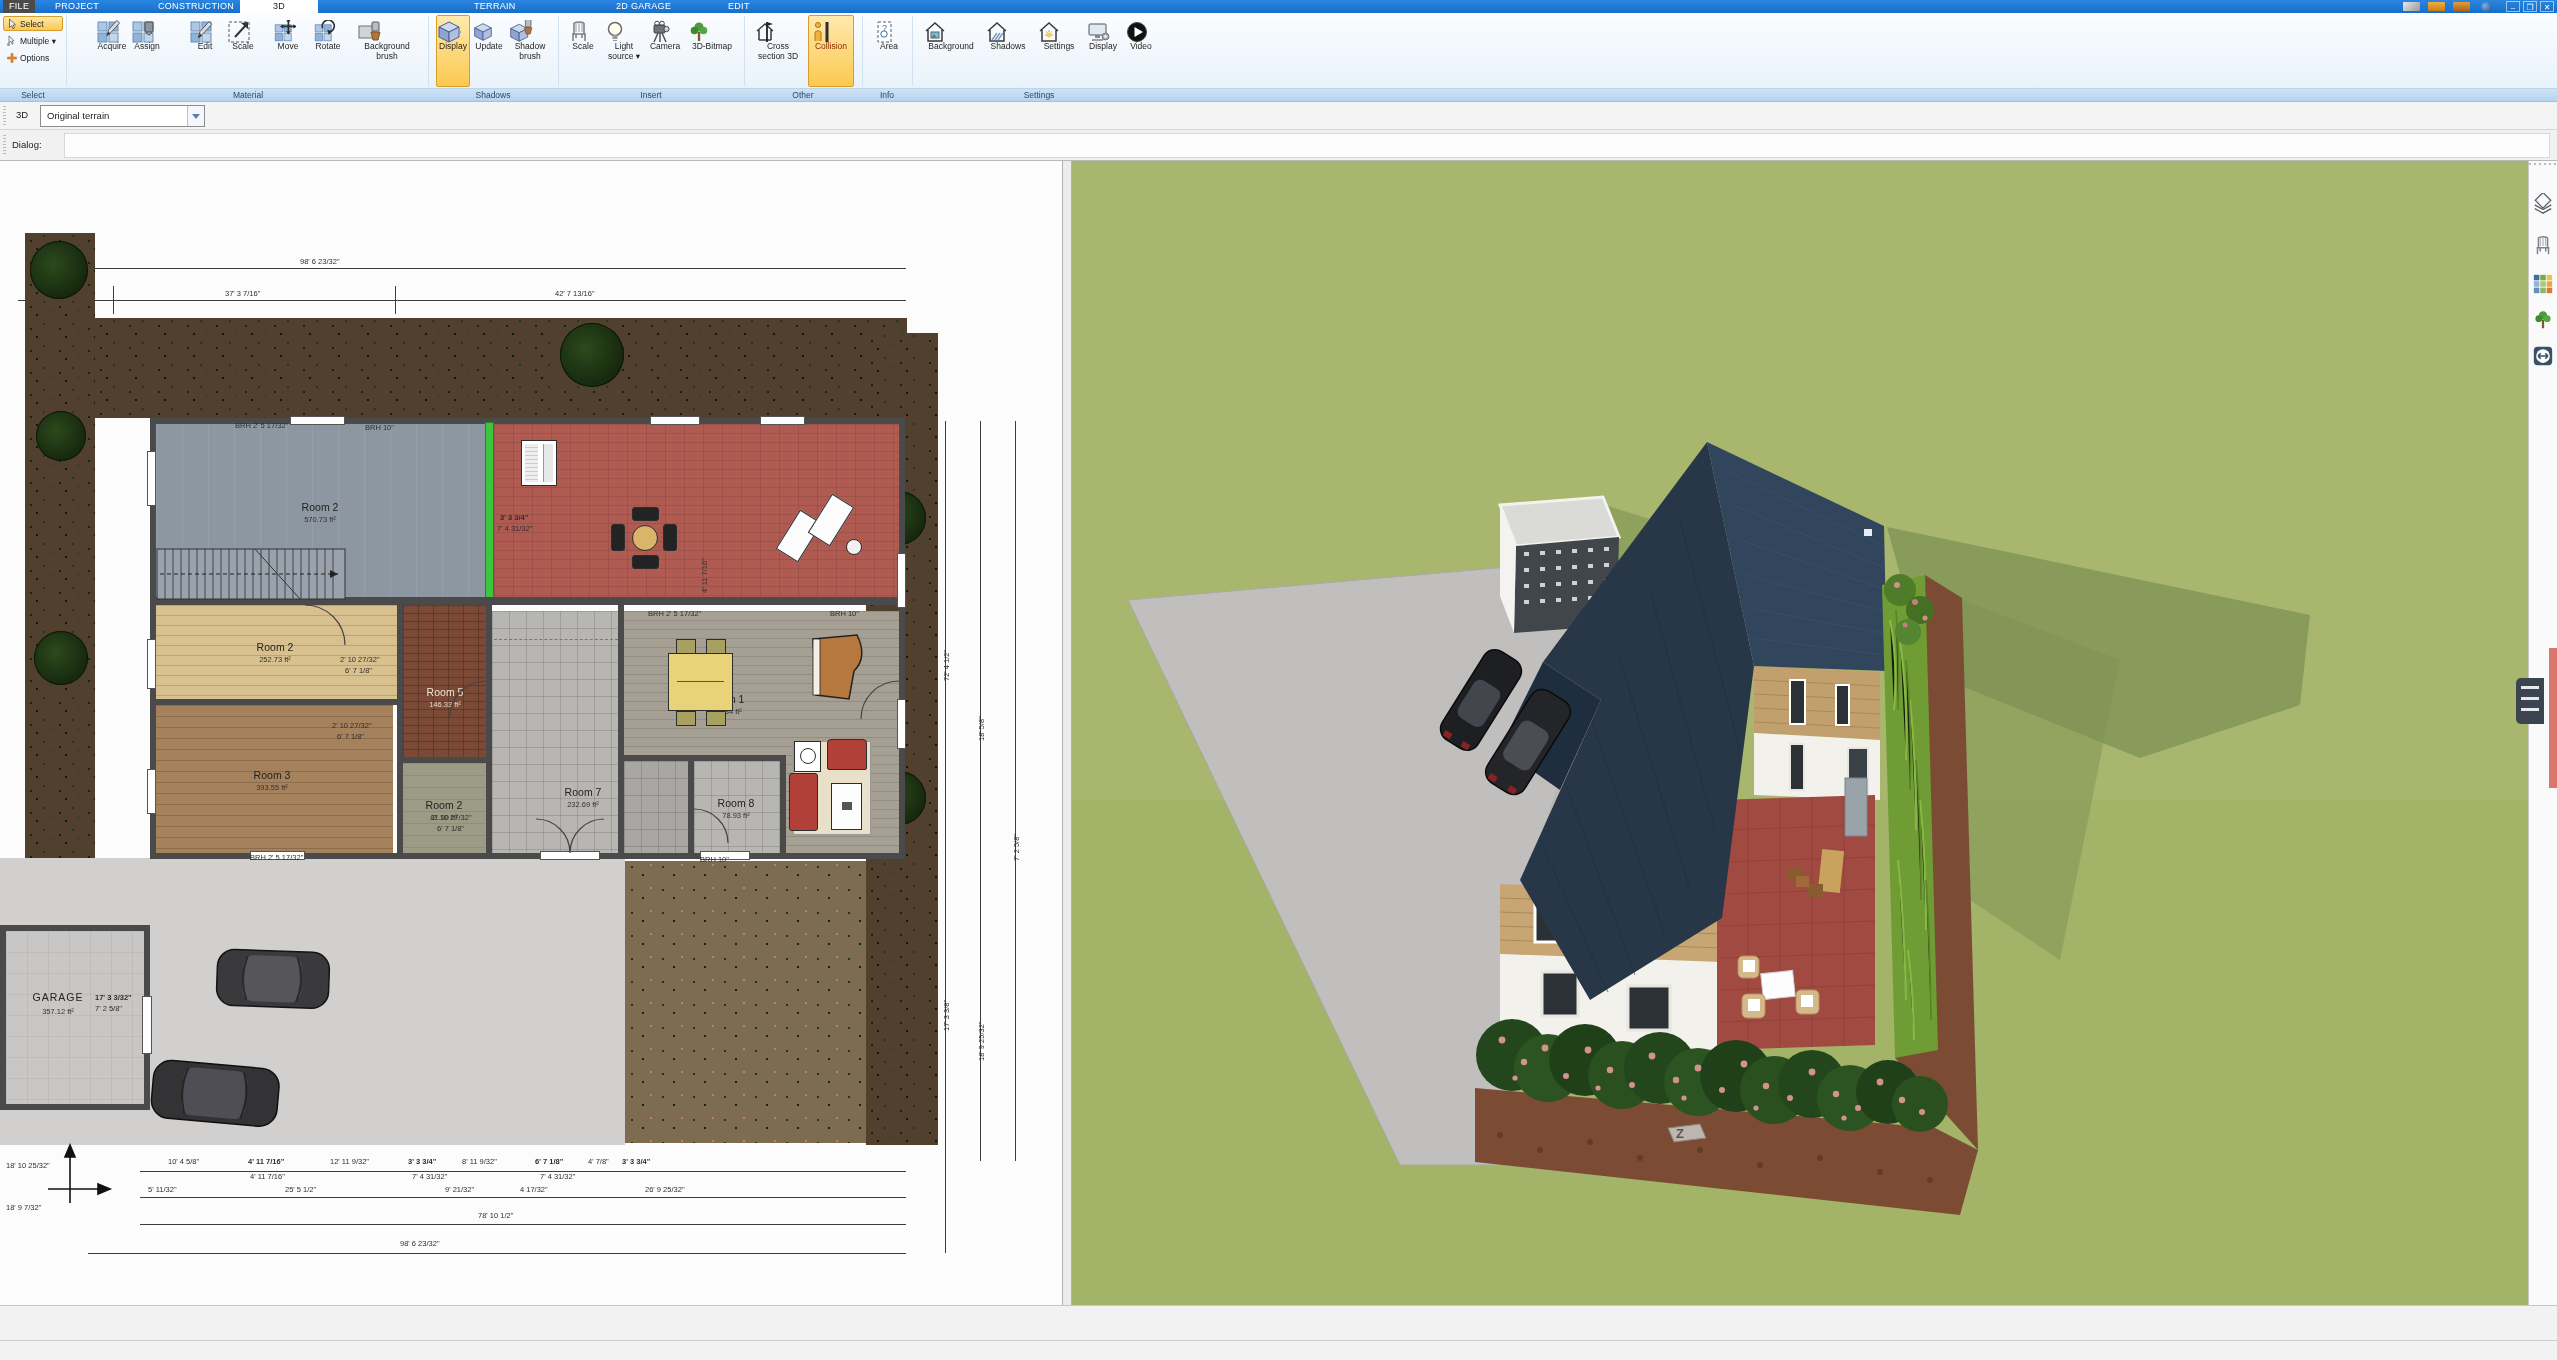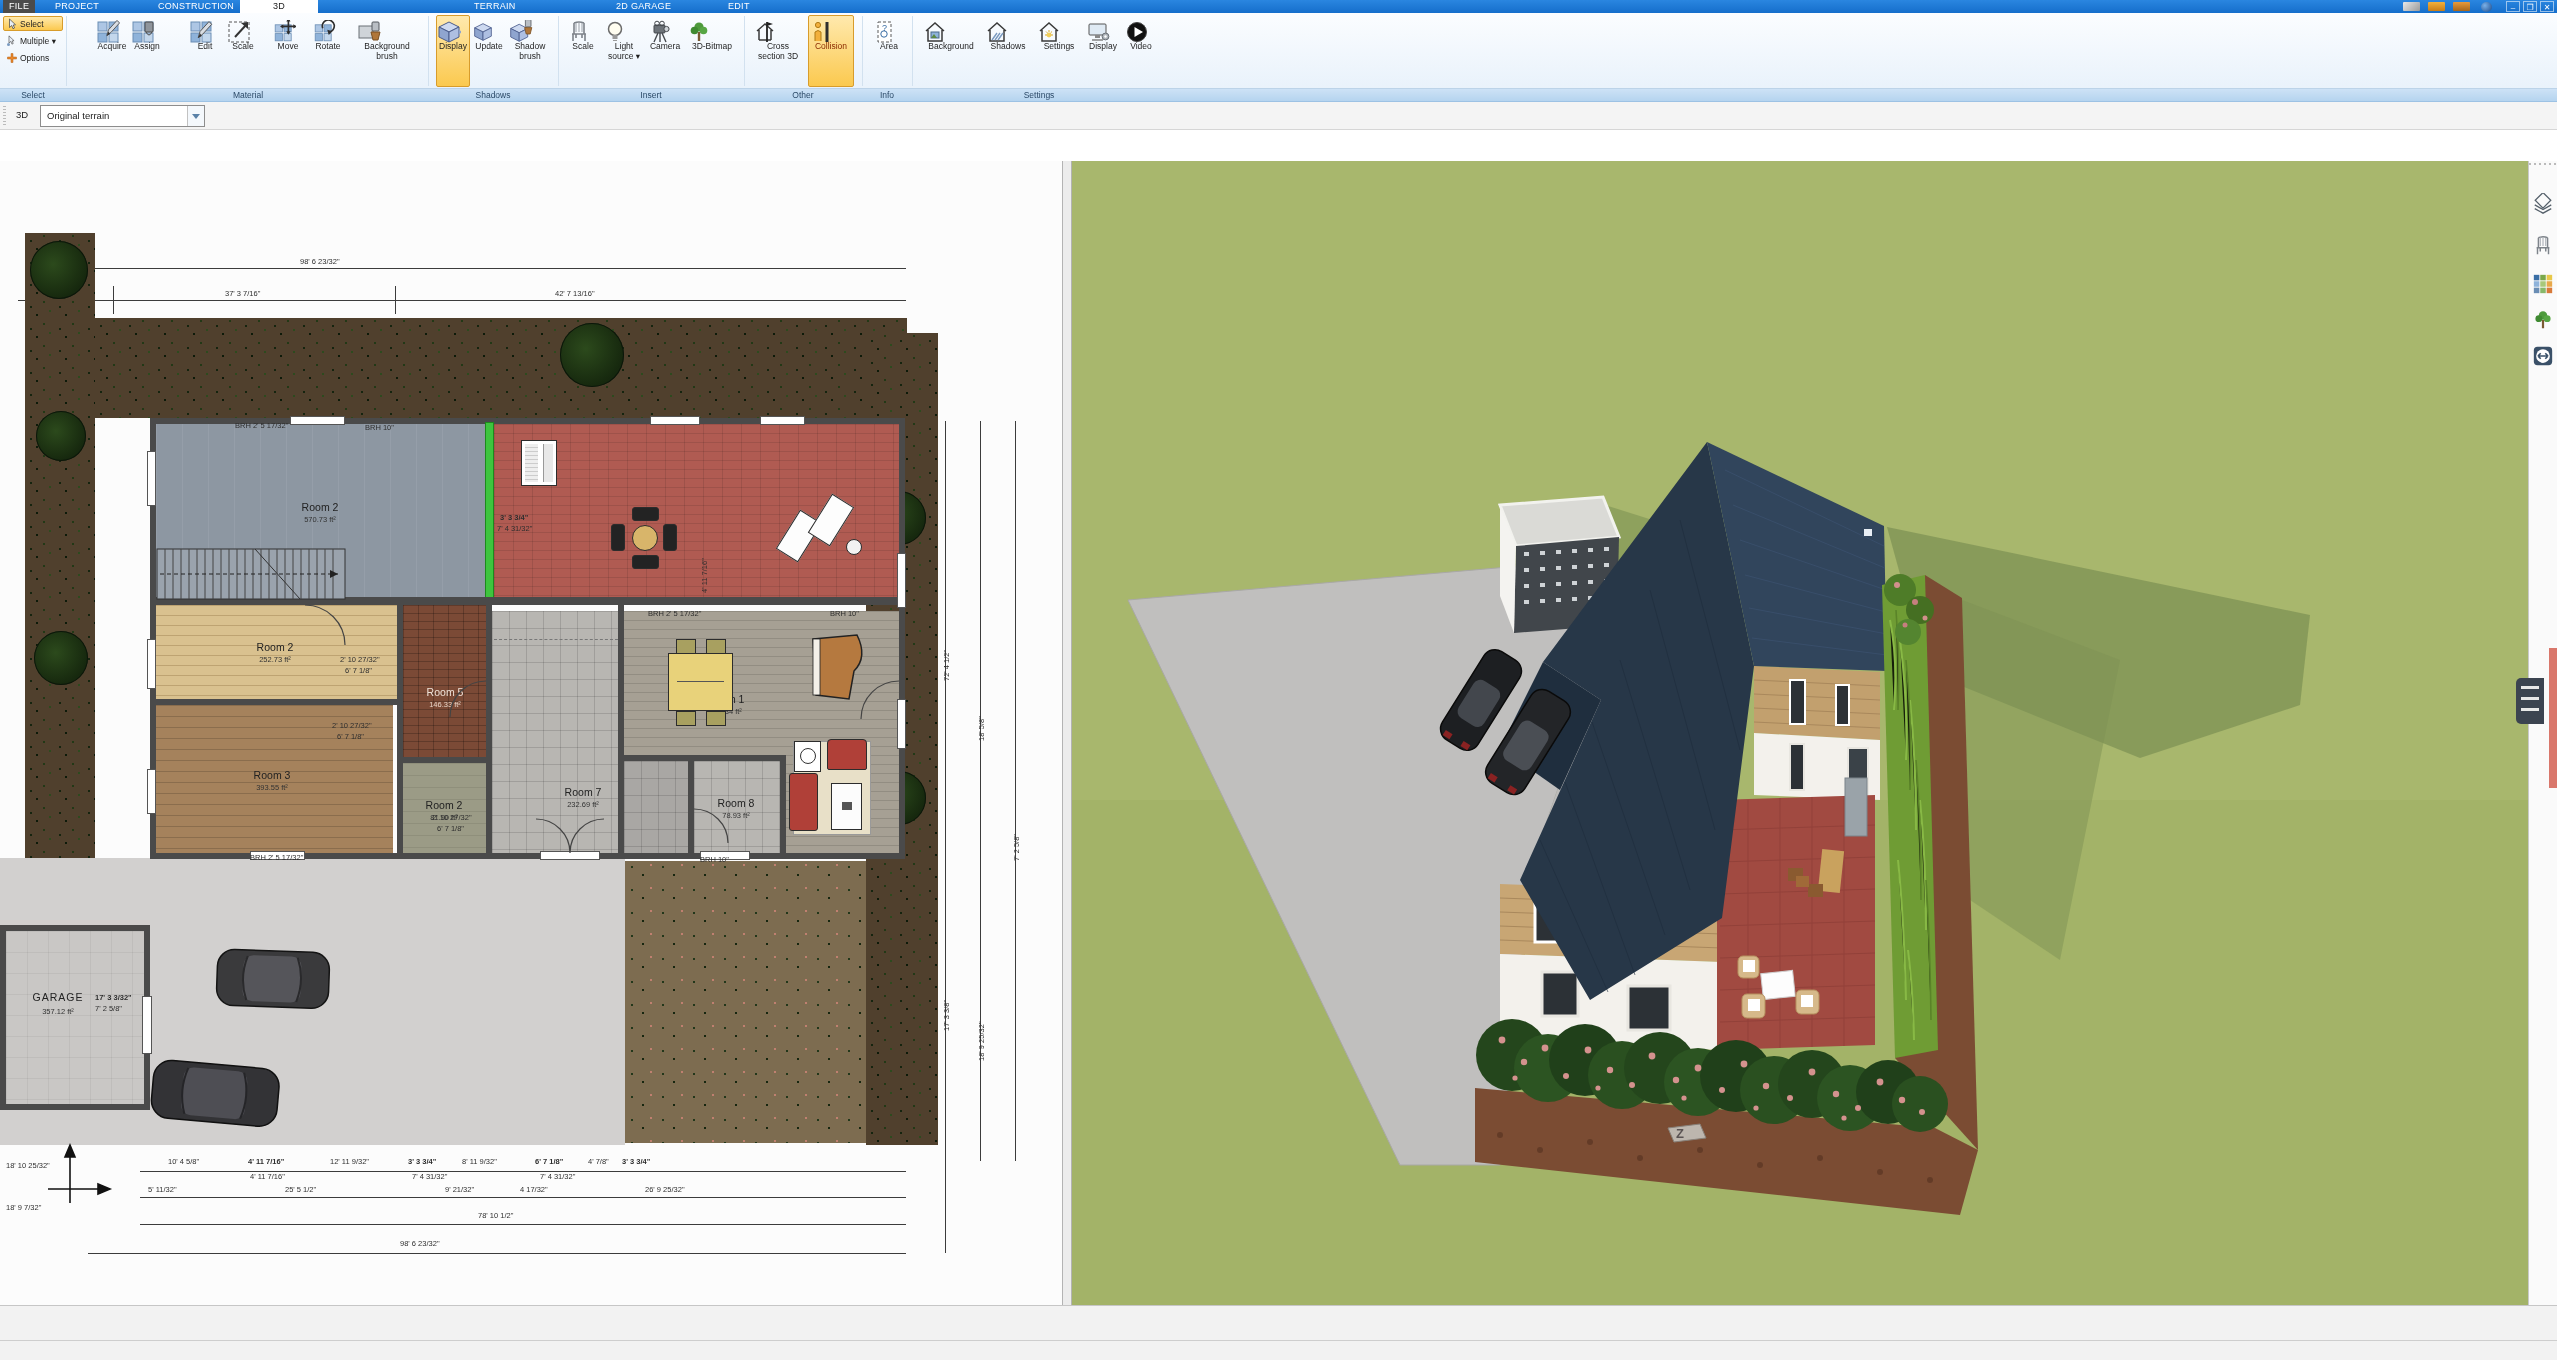--- a/index.html
+++ b/index.html
@@ -532,20 +532,25 @@
 
   <div class="abs tbrow">
     <div class="grip" style="left:3px;top:4px;height:20px"></div>
     <span class="lbl" style="left:16px;top:7px">3D</span>
     <div class="ddbox" style="left:40px;top:3px;width:165px;height:22px">
       <span>Original terrain</span>
       <div class="ddchev"></div>
     </div>
   </div>
 
+  <div class="abs dlgrow">
+    <div class="grip" style="left:3px;top:5px;height:21px"></div>
+    <span class="lbl" style="left:12px;top:9px">Dialog:</span>
+    <div class="abs" style="left:64px;top:3px;width:2486px;height:25px;background:#fdfdfd;border:1px solid #d8d8d8"></div>
+  </div>
 
   <div class="abs plan">
 
     <div class="hline" style="left:88px;top:107px;width:818px"></div>
     <span class="dim" style="left:300px;top:96px">98' 6 23/32"</span>
     <div class="hline" style="left:18px;top:139px;width:888px"></div>
     <div class="vline" style="left:113px;top:125px;height:28px"></div>
     <div class="vline" style="left:395px;top:125px;height:28px"></div>
     <span class="dim" style="left:38px;top:128px">18' 7 15/32"</span>
     <span class="dim" style="left:225px;top:128px">37' 3 7/16"</span>

